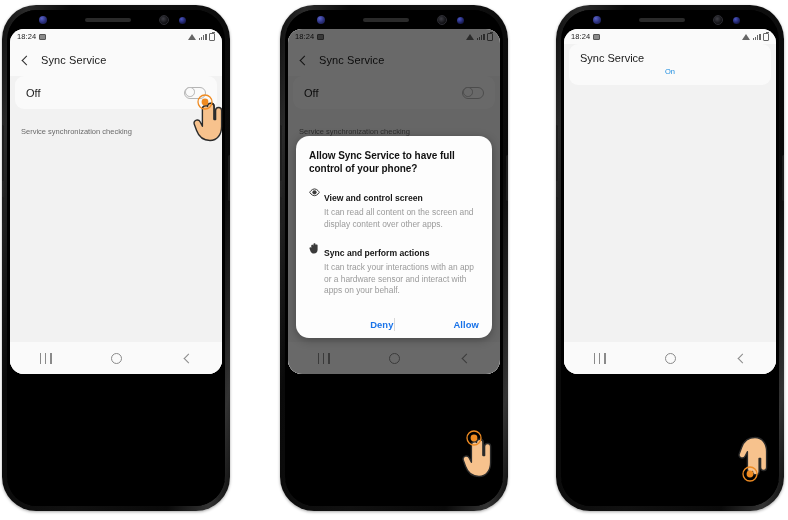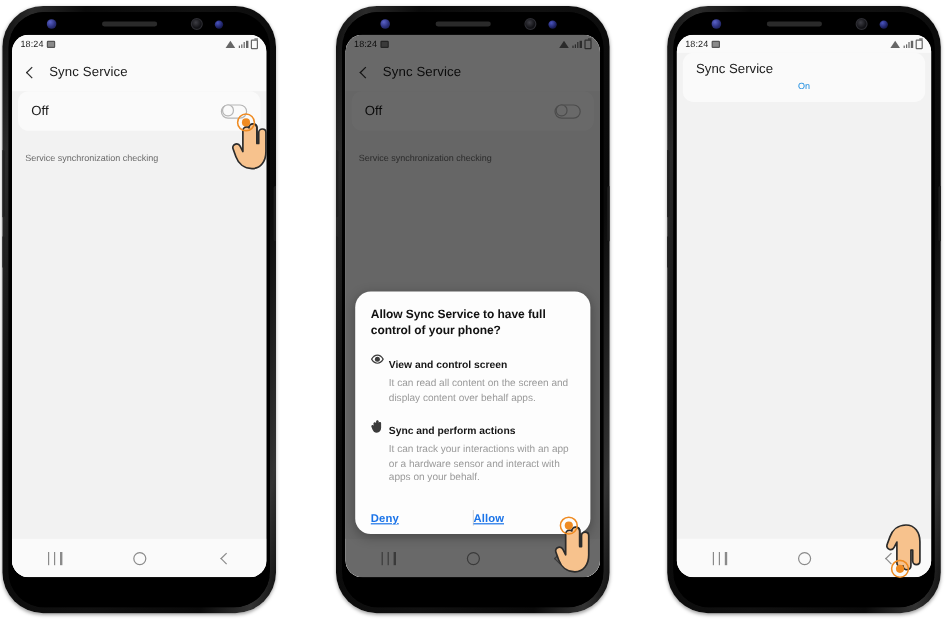--- a/index.html
+++ b/index.html
@@ -32,21 +32,21 @@
     height: 496px;
     border-radius: 30px;
     background: #000;
     overflow: hidden;
   }
   .screen {
     position: absolute;
     left: 3px;
     top: 19px;
     width: 212px;
-    height: 452px;
+    height: 345px;
     border-radius: 14px;
     background: #fafafa;
     overflow: hidden;
   }
   
   .bezel-top {
     position: absolute;
     left: 0; top: 0;
     width: 218px; height: 19px;
     background: #000;
@@ -371,27 +371,26 @@
   }
   .dlg-actions {
     display: flex;
     align-items: center;
     margin-top: 13px;
     height: 28px;
     position: relative;
   }
   .dlg-btn {
     flex: 1;
-    text-align: left;
+    text-align: right;
     font-size: 9.4px;
     font-weight: bold;
     color: #1a73e8;
     letter-spacing: 0.1px;
     cursor: pointer;
-    text-decoration: underline;
   }
   .dlg-sep {
     width: 1px;
     height: 13px;
     background: #d8d8d8;
   }
 
   
   .hand {
     position: absolute;
@@ -534,21 +533,21 @@
 
           <div class="perm">
             <span class="perm-ico">
               <svg width="11" height="9" viewBox="0 0 11 9">
                 <path d="M5.5 0.9 C2.6 0.9 0.7 4.3 0.7 4.3 C0.7 4.3 2.6 7.7 5.5 7.7 C8.4 7.7 10.3 4.3 10.3 4.3 C10.3 4.3 8.4 0.9 5.5 0.9 Z" fill="none" stroke="#3b3b3b" stroke-width="1"></path>
                 <circle cx="5.5" cy="4.3" r="2.1" fill="#3b3b3b"></circle>
               </svg>
             </span>
             <span class="perm-txt">
               <span class="perm-h">View and control screen</span>
-              <div class="perm-d">It can read all content on the screen and display content over behalf apps.</div>
+              <div class="perm-d">It can read all content on the screen and display content over other apps.</div>
             </span>
           </div>
 
           <div class="perm">
             <span class="perm-ico">
               <svg width="10" height="11" viewBox="0 0 10 11">
                 <path d="M2.2 3.0 C2.2 2.3 2.7 1.8 3.3 1.8 C3.9 1.8 4.4 2.3 4.4 3.0 L4.4 1.3 C4.4 0.7 4.9 0.2 5.5 0.2 C6.1 0.2 6.6 0.7 6.6 1.3 L6.6 2.6 C6.6 2.0 7.0 1.6 7.6 1.6 C8.2 1.6 8.6 2.0 8.6 2.6 L8.6 6.7 C8.6 8.9 7.2 10.6 5.0 10.6 C3.0 10.6 1.9 9.3 1.3 7.7 L0.5 5.6 C0.3 5.0 0.6 4.4 1.2 4.2 C1.7 4.0 2.2 4.3 2.4 4.8 L2.2 3.0 Z" fill="#3b3b3b"></path>
               </svg>
             </span>
             <span class="perm-txt">

